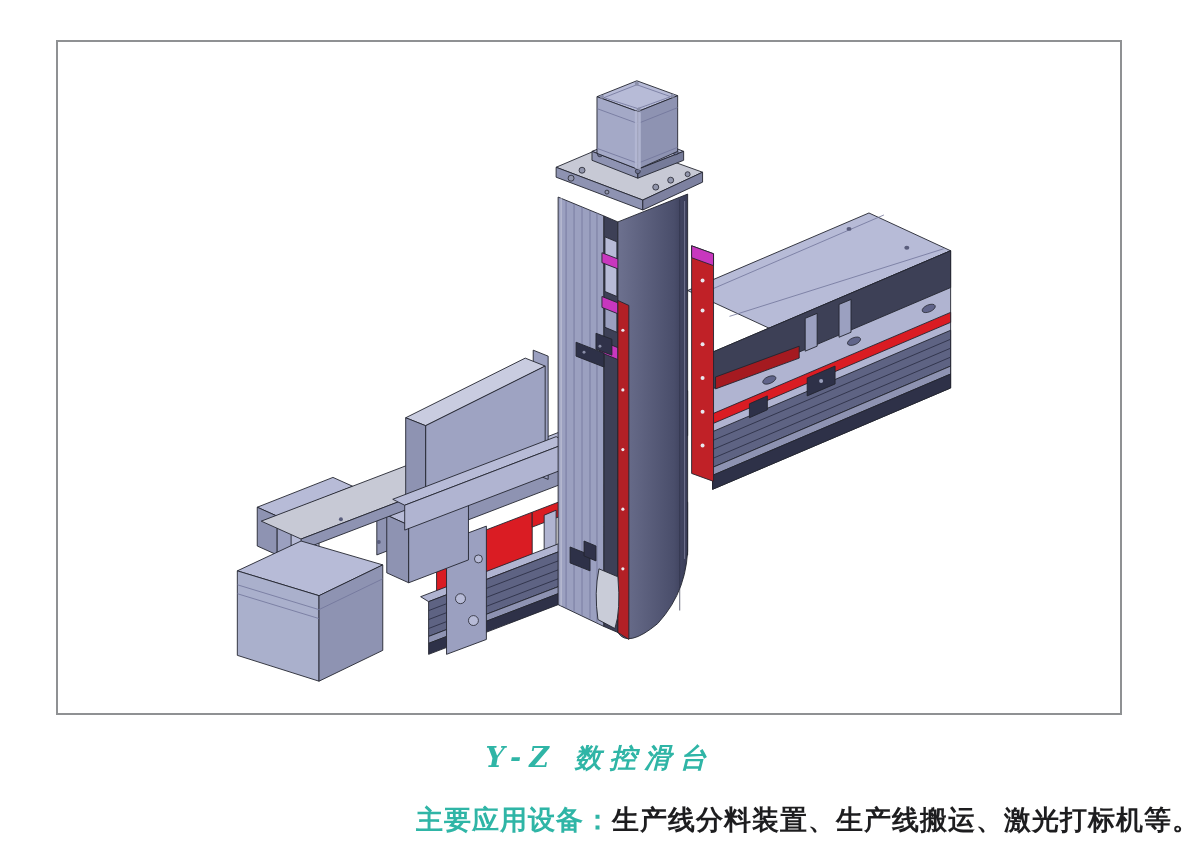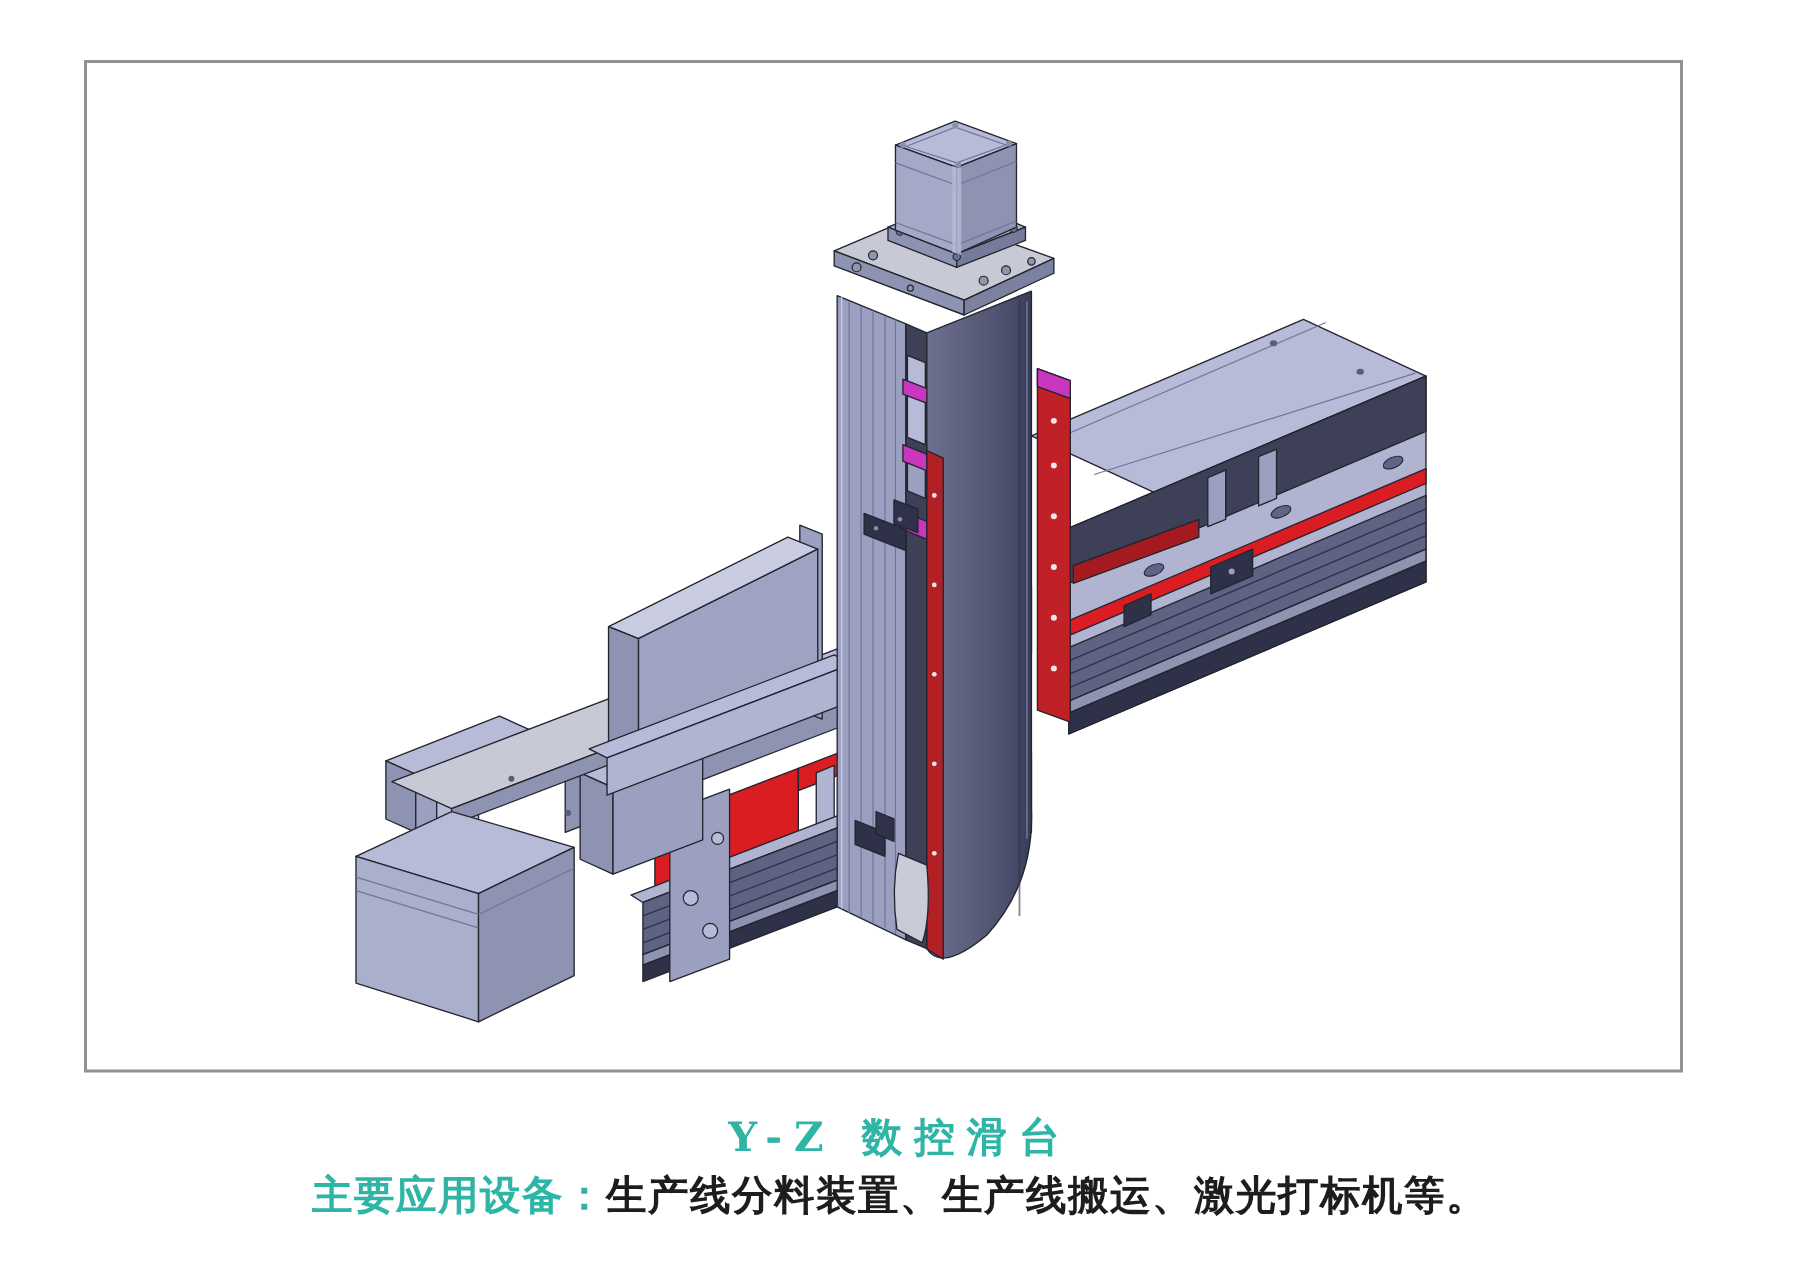--- a/index.html
+++ b/index.html
@@ -9,22 +9,22 @@
     --red:#da1c23; --red-dark:#a51a20; --red-rail:#b22026; --red-plate:#c02127;
     --magenta:#c837be; --outline:#23252f; --line-soft:#70749a;
     --border-gray:#8f9193; --title-color:#2fb5a6; --text-color:#1d1d1f;
   }
   html,body{margin:0;padding:0;background:#ffffff;}
   body{width:1200px;height:851px;position:relative;font-family:"Liberation Sans",sans-serif;overflow:hidden;}
   .frame{position:absolute;left:56px;top:40px;width:1062px;height:671px;border:2px solid var(--border-gray);background:#ffffff;}
   .frame svg{width:100%;height:100%;display:block;}
   .caption-title{position:absolute;top:740px;left:0;width:1200px;text-align:center;
     font-family:"DejaVu Serif","Liberation Serif",serif;font-weight:bold;font-size:27px;
-    letter-spacing:8px;color:var(--title-color);}
-  .caption-sub{position:absolute;top:779px;left:0;width:1200px;text-align:center;
+    letter-spacing:8px;color:var(--title-color);font-style:italic;}
+  .caption-sub{position:absolute;top:802px;left:0;width:1200px;text-align:right;
     font-family:"DejaVu Sans","Liberation Sans",sans-serif;font-weight:bold;font-size:27px;
     letter-spacing:1px;color:var(--text-color);}
   .caption-sub .lbl{color:var(--title-color);}
   
   .p{stroke:var(--outline);stroke-width:0.9;stroke-linejoin:round;}
   .f-light{fill:var(--body-light)} .f-mlight{fill:var(--body-mlight)}
   .f-mid{fill:var(--body-mid)} .f-shade{fill:var(--body-shade)}
   .f-dark{fill:var(--body-dark)} .f-darker{fill:var(--body-darker)}
   .f-vdark{fill:var(--very-dark)} .f-plate{fill:var(--plate-light)}
   .f-hl{fill:var(--panel-highlight)} .f-red{fill:var(--red)}

